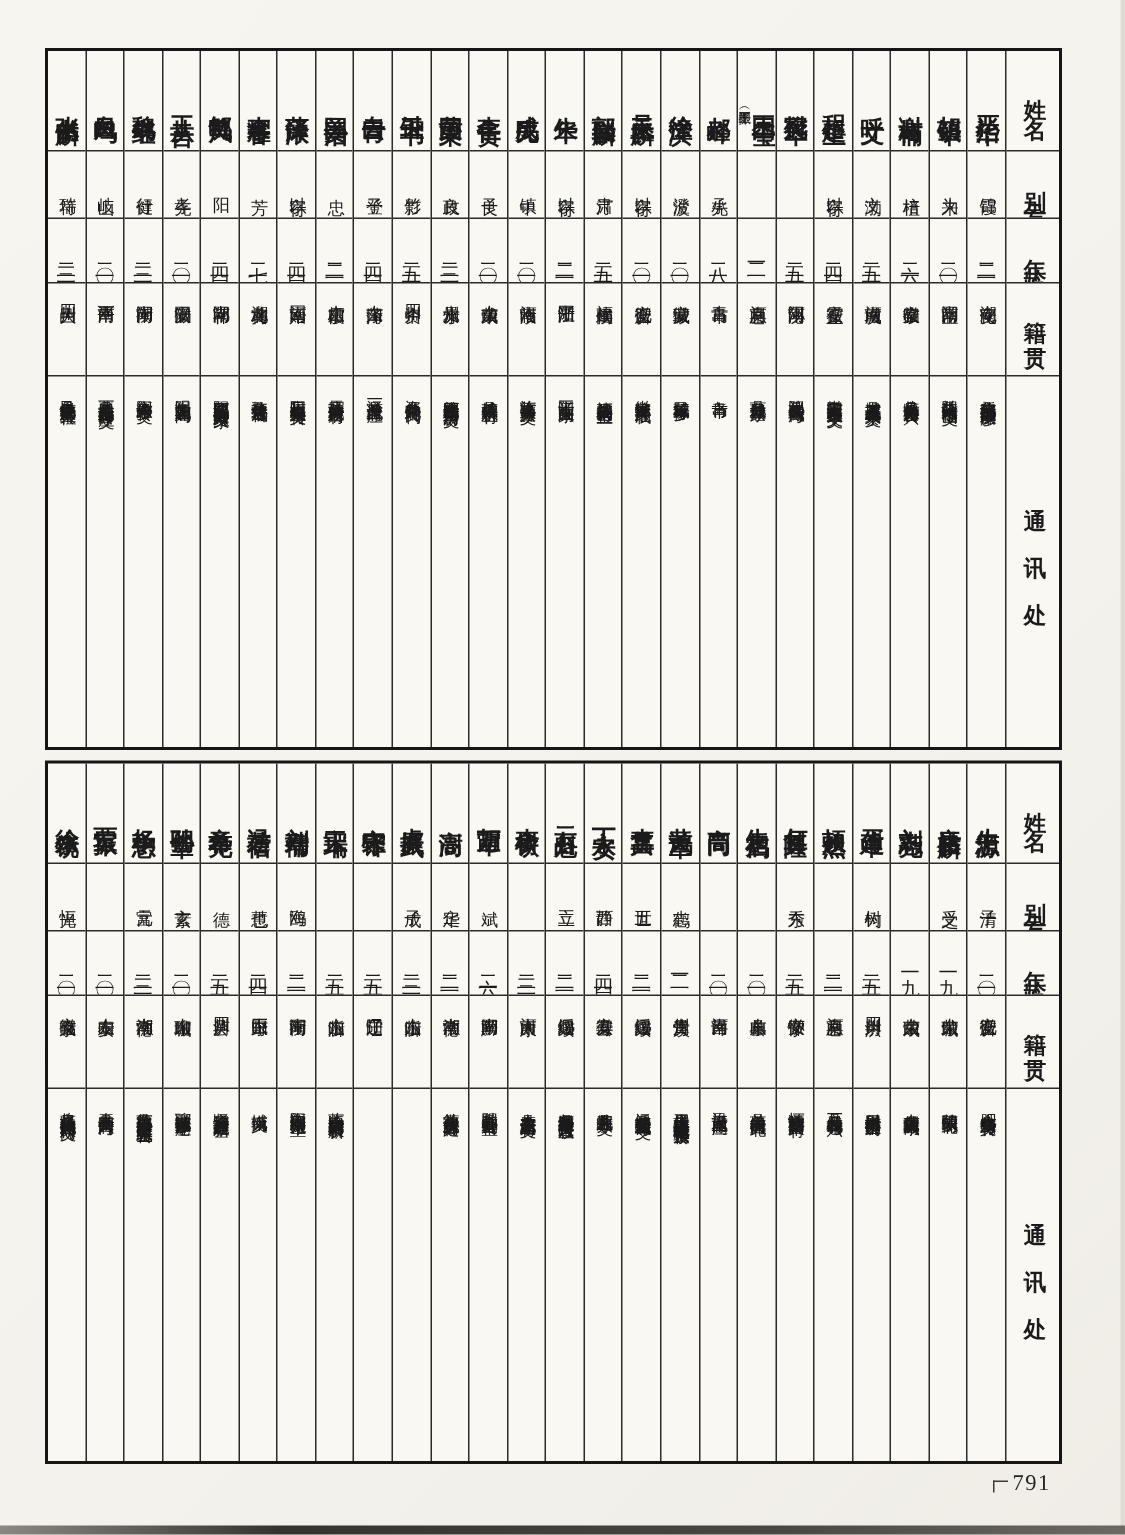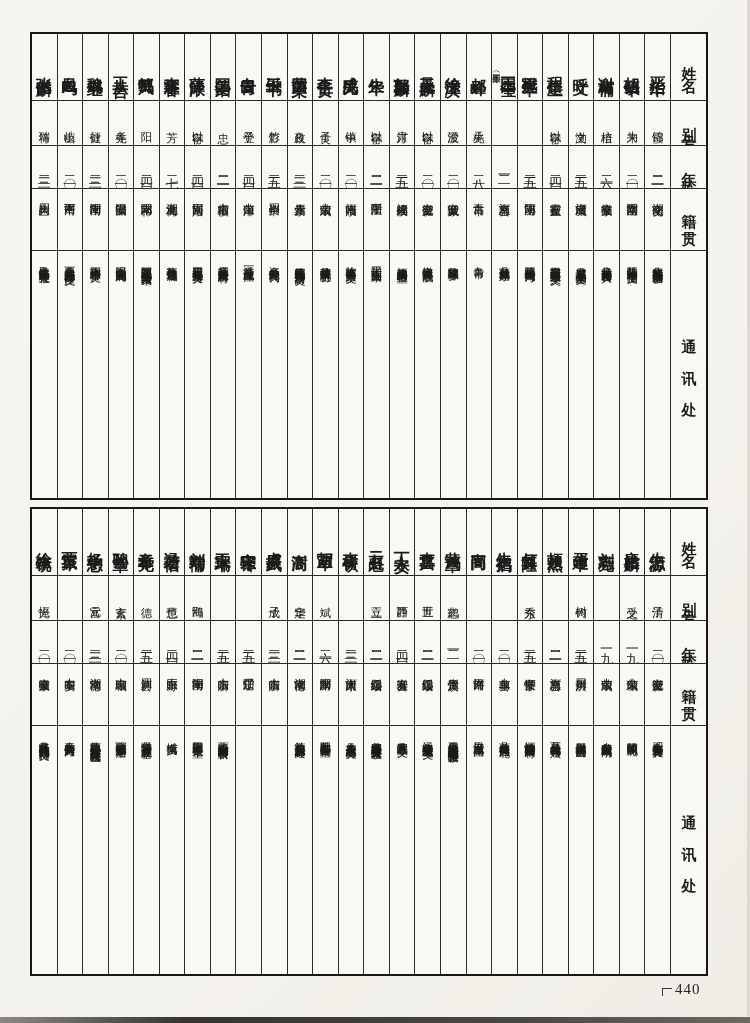--- a/index.html
+++ b/index.html
@@ -942,16 +942,16 @@
       </div>
       <div class="cell c-origin">
         <span class="v origin-text">安徽临泉</span>
       </div>
       <div class="cell c-address">
         <span class="v address-text">临泉县杨桥集北门内德康祥对门交</span>
       </div>
     </div>
   </div>
 
-<div class="page-num"><span class="corner"></span><span>440</span></div>
+<div class="page-num"><span class="corner"></span><span>791</span></div>
 
 <div class="edge-right"></div>
 <div class="edge-bottom"></div>
 
 </body></html>

